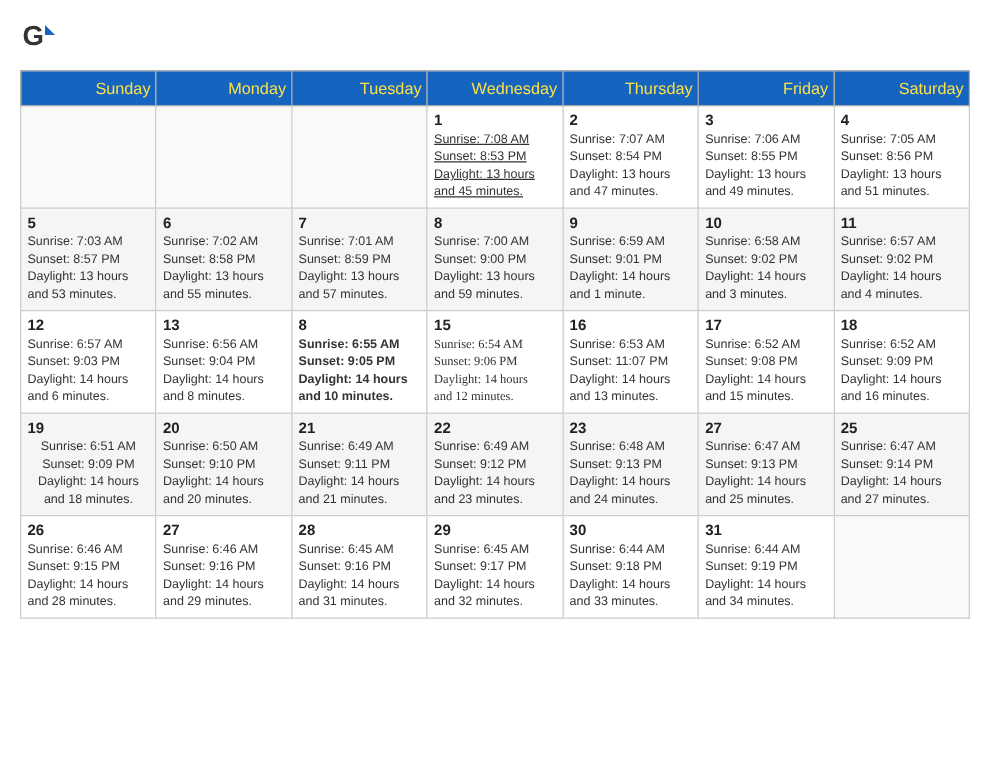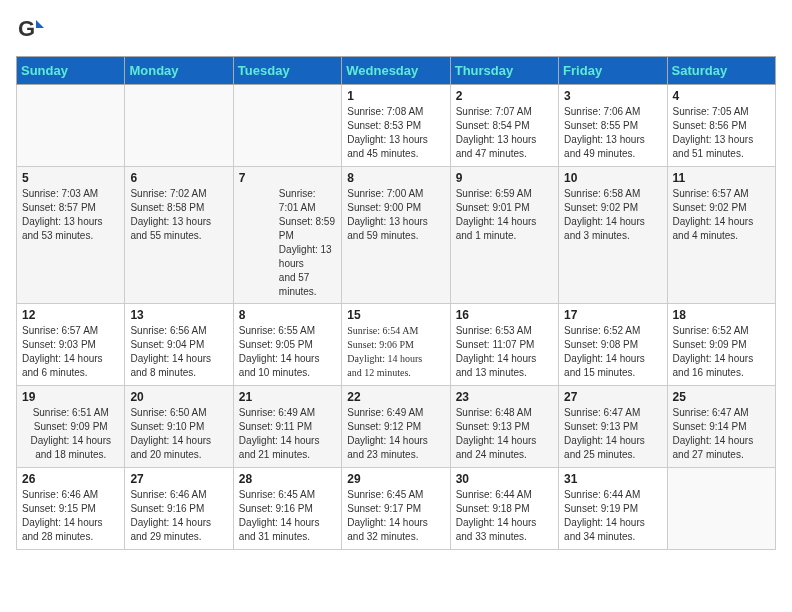--- a/index.html
+++ b/index.html
@@ -47,25 +47,25 @@
       font-size: 16px;
       color: #444;
     }
     table {
       width: 100%;
       border-collapse: collapse;
       table-layout: fixed;
     }
     thead tr th {
       background: #1565c0;
-      color: #5eead4;
+      color: #fde047;
       font-size: 13px;
-      font-weight: bold;
+      font-weight: normal;
       padding: 6px 4px;
-      text-align: left;
+      text-align: right;
       border: 1px solid #aaa;
     }
     tbody tr td {
       vertical-align: top;
       border: 1px solid #ccc;
       padding: 4px 5px;
       font-size: 10.5px;
       color: #222;
       height: 82px;
     }
@@ -120,21 +120,21 @@
         <th>Saturday</th>
       </tr>
   </thead>
   <tbody id="calendar-body">
       <tr>
         <td class="empty-cell"></td>
         <td class="empty-cell"></td>
         <td class="empty-cell"></td>
         <td>
           <div class="day-num">1</div>
-          <div class="day-info" style="white-space: pre-line;">Sunrise: 7:08 AM
+          <div class="day-info" style="white-space: pre-line; text-decoration: underline;">Sunrise: 7:08 AM
 Sunset: 8:53 PM
 Daylight: 13 hours
 and 45 minutes.</div>
         </td>
         <td>
           <div class="day-num">2</div>
           <div class="day-info" style="white-space: pre-line;">Sunrise: 7:07 AM
 Sunset: 8:54 PM
 Daylight: 13 hours
 and 47 minutes.</div>
@@ -164,21 +164,21 @@
         </td>
         <td>
           <div class="day-num">6</div>
           <div class="day-info" style="white-space: pre-line;">Sunrise: 7:02 AM
 Sunset: 8:58 PM
 Daylight: 13 hours
 and 55 minutes.</div>
         </td>
         <td>
           <div class="day-num">7</div>
-          <div class="day-info" style="white-space: pre-line; margin-left: 40px;">Sunrise: 7:01 AM
+          <div class="day-info" style="white-space: pre-line;">Sunrise: 7:01 AM
 Sunset: 8:59 PM
 Daylight: 13 hours
 and 57 minutes.</div>
         </td>
         <td>
           <div class="day-num">8</div>
           <div class="day-info" style="white-space: pre-line;">Sunrise: 7:00 AM
 Sunset: 9:00 PM
 Daylight: 13 hours
 and 59 minutes.</div>
@@ -215,21 +215,21 @@
         </td>
         <td>
           <div class="day-num">13</div>
           <div class="day-info" style="white-space: pre-line;">Sunrise: 6:56 AM
 Sunset: 9:04 PM
 Daylight: 14 hours
 and 8 minutes.</div>
         </td>
         <td>
           <div class="day-num">8</div>
-          <div class="day-info" style="white-space: pre-line;">Sunrise: 6:55 AM
+          <div class="day-info" style="white-space: pre-line; font-weight: bold;">Sunrise: 6:55 AM
 Sunset: 9:05 PM
 Daylight: 14 hours
 and 10 minutes.</div>
         </td>
         <td>
           <div class="day-num">15</div>
           <div class="day-info" style="white-space: pre-line; font-family: Liberation Serif, serif;">Sunrise: 6:54 AM
 Sunset: 9:06 PM
 Daylight: 14 hours
 and 12 minutes.</div>

